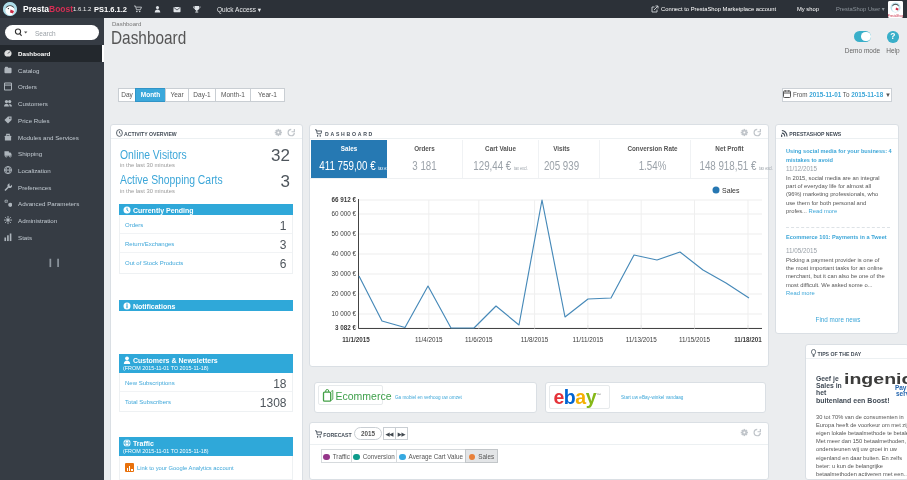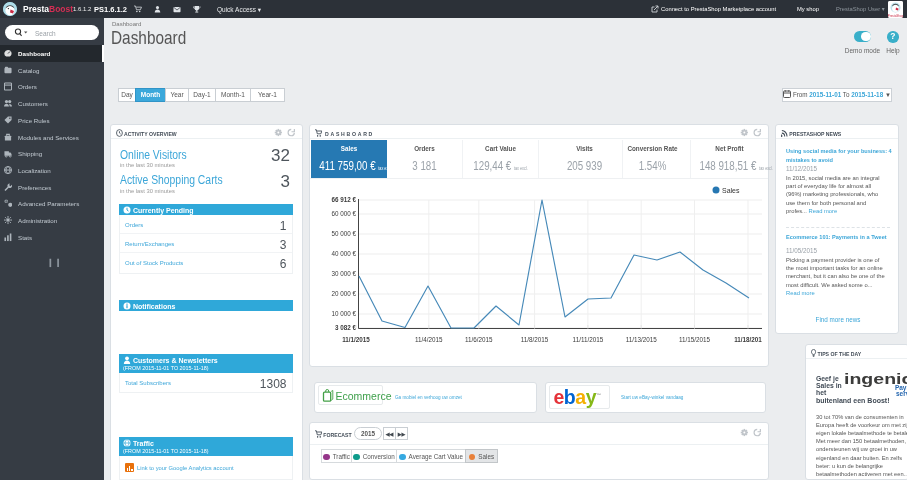--- a/index.html
+++ b/index.html
@@ -315,20 +315,24 @@
 
   <div class="bluebar" style="top:229px;height:19px">
     <span class="bb-t" style="top:2px"><svg width="8" height="8" viewBox="0 0 8 8" style="vertical-align:-1.5px">
           <circle cx="4" cy="2.3" r="1.9" fill="#fff"></circle>
           <path d="M.8 8c0-2.4 1.5-3.6 3.2-3.6S7.2 5.6 7.2 8z" fill="#fff"></path>
         </svg> Customers &amp; Newsletters</span>
     <span class="bb-s" style="top:11px">(FROM 2015-11-01 TO 2015-11-18)</span>
   </div>
   <div class="ltable" style="top:248px">
     <div class="lrow">
+        <span class="ln">New Subscriptions</span>
+        <span class="lv">18</span>
+      </div>
+    <div class="lrow">
         <span class="ln">Total Subscribers</span>
         <span class="lv">1308</span>
       </div>
   </div>
 
   <div class="bluebar" style="top:312px;height:19px">
     <span class="bb-t" style="top:2px"><svg width="8" height="8" viewBox="0 0 9 9" style="vertical-align:-1.5px">
           <circle cx="4.5" cy="4.5" r="4" fill="#fff"></circle>
           <path d="M.5 4.5h8M4.5.5c-3 2.7-3 5.3 0 8 3-2.7 3-5.3 0-8z" stroke="#2fa8d9" fill="none" stroke-width=".8"></path>
         </svg> Traffic</span>
@@ -363,21 +367,21 @@
       <div class="sv" style="color:#fff">411 759,00 € <small>tax excl.</small></div>
   </div>
   <div class="statcol" style="left:77px;width:76px">
       <div class="sl">Orders</div>
       <div class="sv">3 181</div>
     </div>
   <div class="statcol" style="left:153px;width:76px">
       <div class="sl">Cart Value</div>
       <div class="sv">129,44 € <small>tax excl.</small></div>
     </div>
-  <div class="statcol" style="left:237px;width:76px">
+  <div class="statcol" style="left:214px;width:76px">
       <div class="sl">Visits</div>
       <div class="sv">205 939</div>
     </div>
   <div class="statcol" style="left:305px;width:76px">
       <div class="sl">Conversion Rate</div>
       <div class="sv">1.54%</div>
     </div>
   <div class="statcol" style="left:381px;width:77px;border-right:none">
       <div class="sl">Net Profit</div>
       <div class="sv">148 918,51 € <small>tax excl.</small></div>

